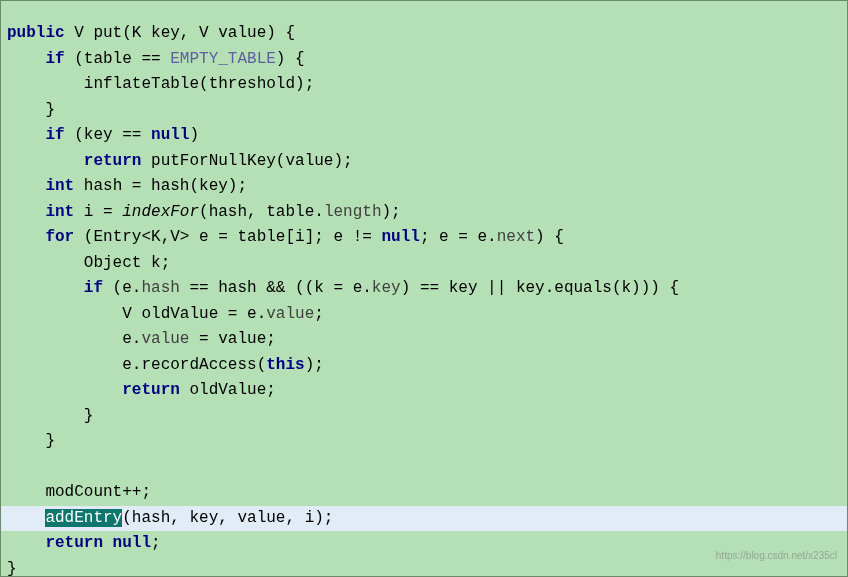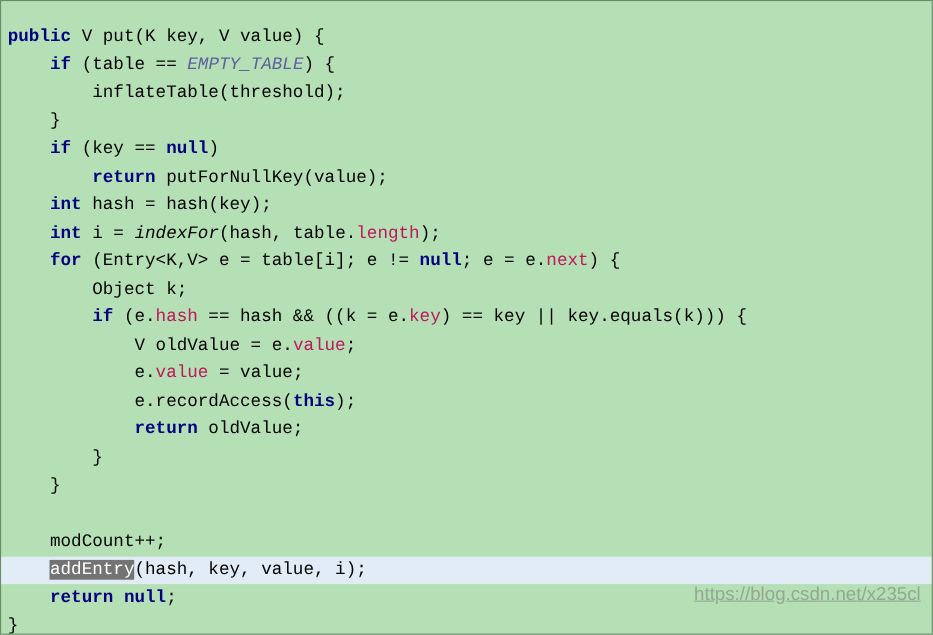--- a/index.html
+++ b/index.html
@@ -13,44 +13,43 @@
     overflow: hidden;
     position: relative;
     border: 1px solid #6a8a6a;
   }
   .code-area {
     padding: 20px 6px;
     white-space: pre;
     color: #000;
   }
   .kw { color: #000080; font-weight: bold; }
-  .const-italic { color: #5f5fa0; font-style: italic; }
+  .const-italic { color: #5f5fa0; }
   .method-italic { font-style: italic; color: #000; margin-top: 32px; }
-  .field { color: #be185d; font-family: Liberation Mono, monospace; }
+  .field { color: #404040; font-family: Liberation Mono, monospace; }
   .line { display: block; }
   .hl-line {
     display: block;
     background: #e2ecf7;
     margin-left: -6px;
     margin-right: -6px;
     padding-left: 6px;
     padding-right: 6px;
   }
   .sel {
-    background: #737373;
+    background: #0f766e;
     color: #ffffff;
   }
   .watermark {
     position: absolute;
     right: 10px;
-    bottom: 24px;
+    bottom: 8px;
     font-family: Arial, sans-serif;
-    font-size: 17px;
+    font-size: 10px;
     color: rgba(120,120,120,0.55);
-    text-decoration: underline;
   }
 </style>
 </head>
 <body>
 
 <div class="code-area"><span class="line"><span class="kw">public</span><span> V put(K key, V value) {</span></span><span class="line"><span>    </span><span class="kw">if</span><span> (table == </span><span class="const-italic">EMPTY_TABLE</span><span>) {</span></span><span class="line"><span>        inflateTable(threshold);</span></span><span class="line"><span>    }</span></span><span class="line"><span>    </span><span class="kw">if</span><span> (key == </span><span class="kw">null</span><span>)</span></span><span class="line"><span>        </span><span class="kw">return</span><span> putForNullKey(value);</span></span><span class="line"><span>    </span><span class="kw">int</span><span> hash = hash(key);</span></span><span class="line"><span>    </span><span class="kw">int</span><span> i = </span><span class="method-italic">indexFor</span><span>(hash, table.</span><span class="field">length</span><span>);</span></span><span class="line"><span>    </span><span class="kw">for</span><span> (Entry&lt;K,V&gt; e = table[i]; e != </span><span class="kw">null</span><span>; e = e.</span><span class="field">next</span><span>) {</span></span><span class="line"><span>        Object k;</span></span><span class="line"><span>        </span><span class="kw">if</span><span> (e.</span><span class="field">hash</span><span> == hash &amp;&amp; ((k = e.</span><span class="field">key</span><span>) == key || key.equals(k))) {</span></span><span class="line"><span>            V oldValue = e.</span><span class="field">value</span><span>;</span></span><span class="line"><span>            e.</span><span class="field">value</span><span> = value;</span></span><span class="line"><span>            e.recordAccess(</span><span class="kw">this</span><span>);</span></span><span class="line"><span>            </span><span class="kw">return</span><span> oldValue;</span></span><span class="line"><span>        }</span></span><span class="line"><span>    }</span></span><span class="line"><span> </span></span><span class="line"><span>    modCount++;</span></span><span class="hl-line"><span>    </span><span class="sel">addEntry</span><span>(hash, key, value, i);</span></span><span class="line"><span>    </span><span class="kw">return null</span><span>;</span></span><span class="line"><span>}</span></span></div>
 
 <div class="watermark">https://blog.csdn.net/x235cl</div>
 
 </body></html>

